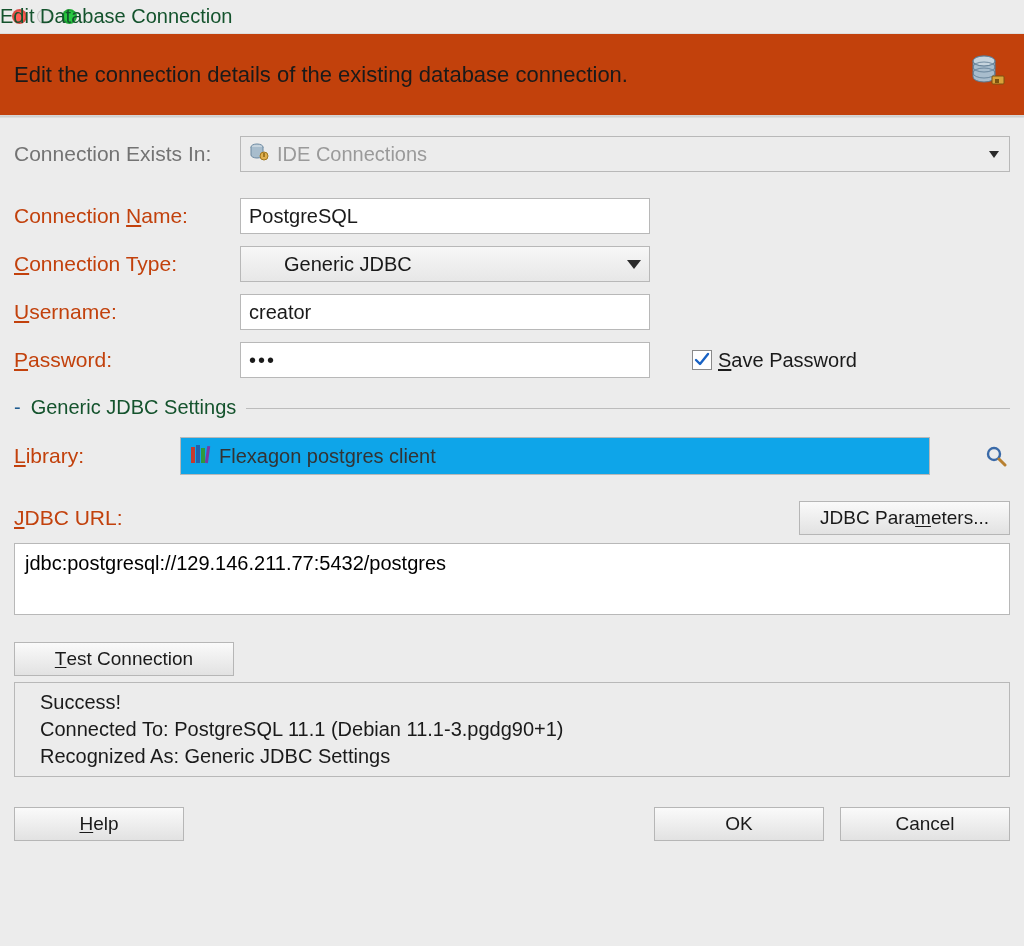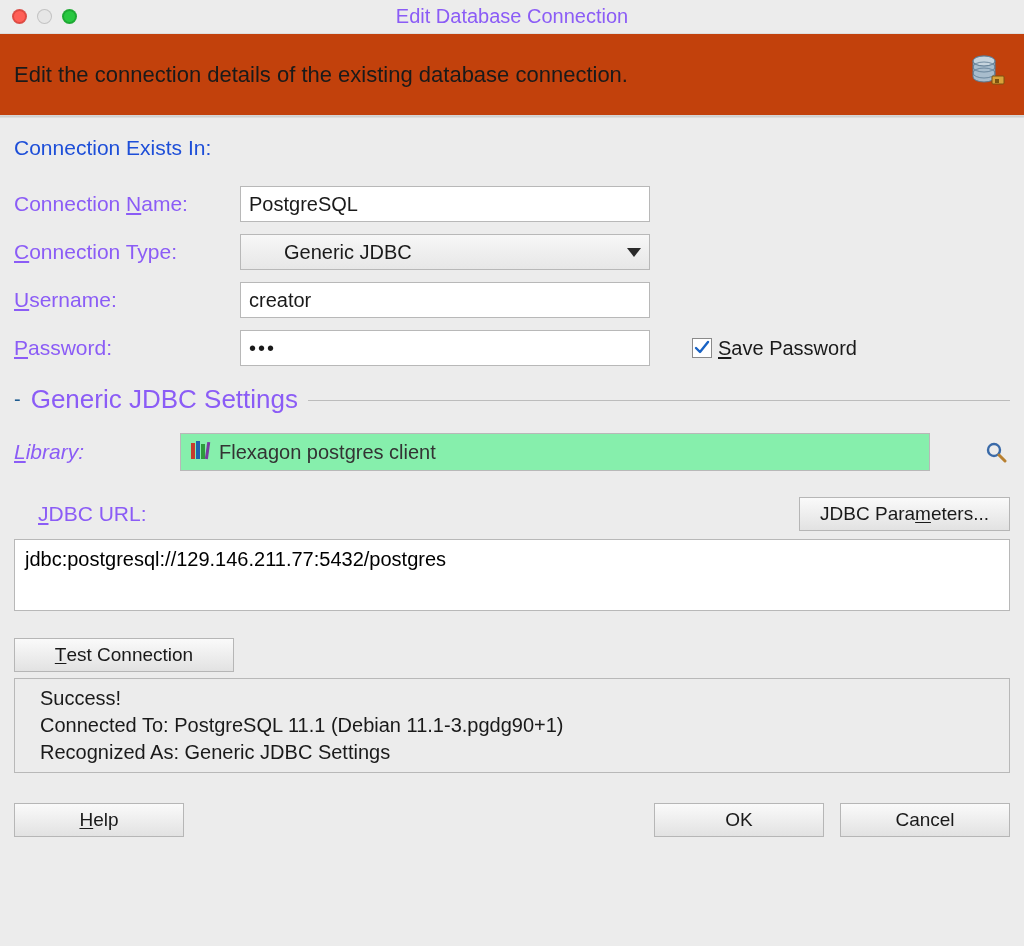--- a/index.html
+++ b/index.html
@@ -23,22 +23,22 @@
   }
   .traffic { display: flex; gap: 10px; margin-left: 4px; }
   .tl {
     width: 15px; height: 15px; border-radius: 50%;
     border: 1px solid rgba(0,0,0,0.15);
   }
   .tl.red { background: #ff5f57; box-shadow: inset 0 0 0 1px #e1483f; }
   .tl.gray { background: #e6e6e6; }
   .tl.green { background: #28c840; box-shadow: inset 0 0 0 1px #1ca632; }
   .title {
-    position: absolute; left: 0; right: 0; text-align: center;
-    font-size: 20px; color: #8b5cf6; pointer-events: none;
+    position: absolute; left: 0; right: 0; 
+    font-size: 20px; color: #14532d; pointer-events: none;
   }
   .header {
     display: flex; align-items: center;
     justify-content: space-between;
     padding: 20px 18px 20px 14px;
     background: #c2410c;
     border-bottom: 1px solid #d6d6d6;
   }
   .header-text { font-size: 22px; }
   .separator {
@@ -49,23 +49,23 @@
   .body { padding: 18px 14px 12px 14px; }
 
   .row {
     display: flex; align-items: center;
     margin-bottom: 12px;
     gap: 12px;
   }
   .label {
     width: 214px;
     font-size: 21px;
-    color: #8b5cf6;
-  }
-  .label.disabled { color: #1d4ed8; }
+    color: #c2410c;
+  }
+  .label.disabled { color: #737373; }
   .ul { text-decoration: underline; text-underline-offset: 2px; }
 
   .field {
     height: 36px;
     border: 1px solid #b8b8b8;
     background: #fff;
     font-size: 20px;
     padding: 4px 8px;
     color: #1a1a1a;
   }
@@ -102,33 +102,33 @@
     margin-right: 6px;
     vertical-align: middle;
   }
   .checkbox svg { width: 16px; height: 16px; }
 
   .section-title-row {
     display: flex; align-items: center; gap: 10px;
     margin: 18px 0 18px 0;
   }
   .section-dash { color: #1e5b90; font-size: 20px; }
-  .section-title { color: #8b5cf6; font-size: 26px; }
+  .section-title { color: #14532d; font-size: 20px; }
   .section-line { flex: 1; height: 1px; background: #bcbcbc; margin-top: 2px; }
 
   .icon-btn {
     width: 28px; height: 28px;
     display: inline-flex; align-items: center; justify-content: center;
     cursor: default;
   }
 
   .library-box {
     height: 38px;
     border: 1px solid #b8b8b8;
-    background: #86efac;
+    background: #0ea5e9;
     display: flex; align-items: center;
     padding: 4px 8px;
     gap: 8px;
     font-size: 20px; color: #333;
   }
 
   .jdbc-row {
     display: flex; align-items: center; justify-content: space-between;
     margin-top: 26px; margin-bottom: 8px;
   }
@@ -203,20 +203,32 @@
     </svg>
   </div>
 </div>
 <div class="separator"></div>
 
 <div class="body">
 
   
   <div class="row">
     <div class="label disabled">Connection Exists In:</div>
+    <div class="field disabled" style="flex:1; display:flex; gap:8px; position:relative;">
+      <span class="small-db-icon">
+        <svg viewBox="0 0 20 20">
+          <ellipse cx="8" cy="5" rx="6" ry="3" fill="#c6d4de" stroke="#6a88a0"></ellipse>
+          <path d="M2 5 v8 a6 3 0 0 0 12 0 V5" fill="#a8bdcd" stroke="#6a88a0"></path>
+          <circle cx="15" cy="14" r="4" fill="#e0b050" stroke="#a07820"></circle>
+          <rect x="14" y="11" width="2" height="4" fill="#a07820"></rect>
+        </svg>
+      </span>
+      <span>IDE Connections</span>
+      <span style="position:absolute; right:10px;" class="caret small"></span>
+    </div>
   </div>
 
   
   <div class="row" style="margin-top:26px;">
     <div class="label">
       <span>Connection </span><span class="ul">N</span><span>ame:</span>
     </div>
     <input class="field" style="width: 410px;" value="PostgreSQL">
   </div>
 
@@ -259,21 +271,21 @@
   <div class="section-title-row">
     <span class="section-dash">-</span>
     <span class="section-title">Generic JDBC Settings</span>
     <div class="section-line"></div>
   </div>
 
   
 
   
   <div class="row">
-    <div class="label" style="width:154px;font-style:italic;">
+    <div class="label" style="width:154px;">
       <span class="ul">L</span><span>ibrary:</span>
     </div>
     <div class="library-box" style="flex:1;">
       <span class="books-icon">
         <svg viewBox="0 0 22 22">
           <rect x="2" y="4" width="4" height="16" fill="#c63a2e"></rect>
           <rect x="7" y="2" width="4" height="18" fill="#1e62b0"></rect>
           <rect x="12" y="5" width="4" height="15" fill="#2e9a3e"></rect>
           <rect x="17" y="3" width="3" height="17" fill="#7a3aa0" transform="rotate(8 18 12)"></rect>
         </svg>
@@ -284,21 +296,21 @@
     <div class="icon-btn">
       <svg width="22" height="22" viewBox="0 0 22 22">
           <circle cx="9" cy="9" r="6" fill="none" stroke="#3a6aa8" stroke-width="2.4"></circle>
           <path d="M14 14 l6 6" stroke="#b88030" stroke-width="3" stroke-linecap="round"></path>
         </svg>
     </div>
   </div>
 
   
   <div class="jdbc-row">
-    <div class="label" style="width:auto;margin-left:24px;">
+    <div class="label" style="width:auto;">
       <span class="ul">J</span><span>DBC URL:</span>
     </div>
     <div class="button">
       <span>JDBC Para</span>
         <span class="ul">m</span>
         <span>eters...</span>
     </div>
   </div>
 
   <textarea class="textarea" style="">jdbc:postgresql://129.146.211.77:5432/postgres</textarea>

